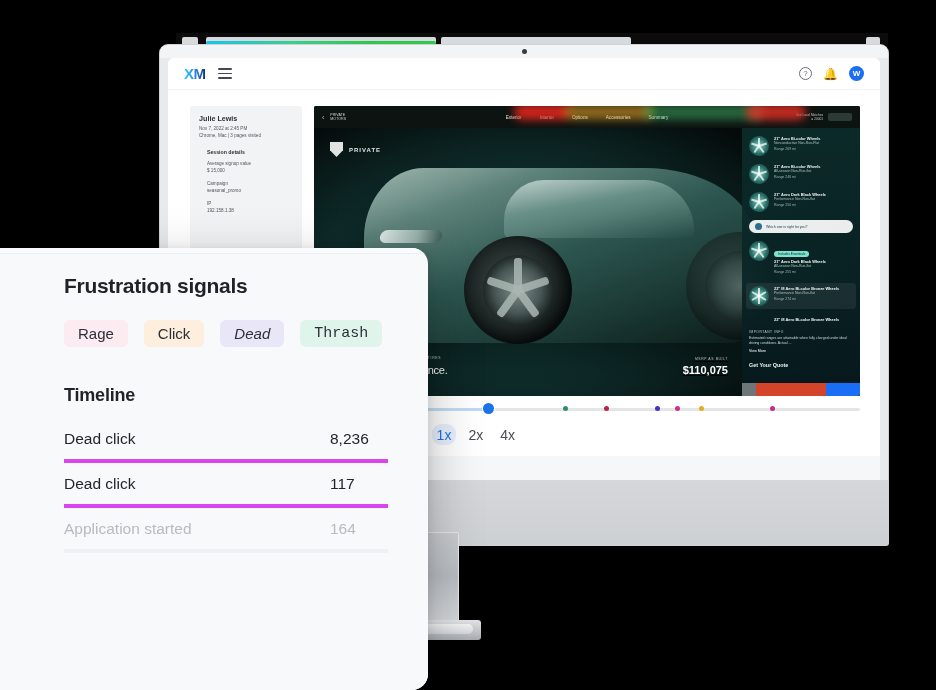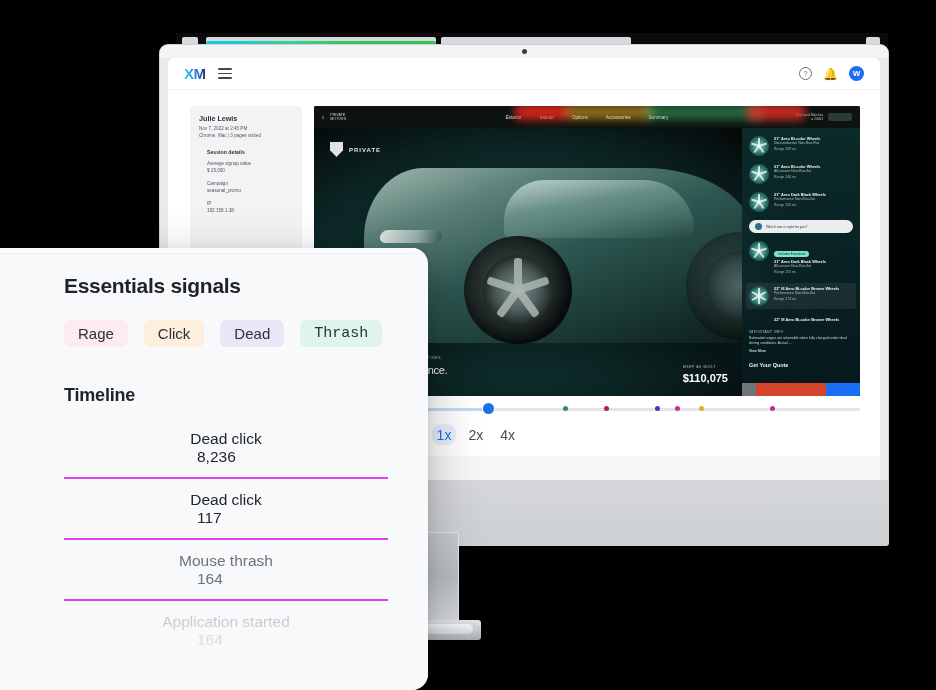--- a/index.html
+++ b/index.html
@@ -168,21 +168,21 @@
     transform-origin: 50% 100%; opacity: .85;
   }
   .wheel-front { left: 150px; top: 108px; }
   .wheel-rear { left: 372px; top: 104px; opacity: .55; }
 
   .car-headline {
     position: absolute; left: 10px; bottom: 20px; width: 300px;
   }
   .car-kicker { font-size: 3.4px; letter-spacing: .7px; color: #b4c4bf; filter: blur(0.4px); text-transform: uppercase; }
   .car-title { font-size: 11px; color: #f1f5f3; margin-top: 4px; letter-spacing: -.2px; }
-  .car-price-wrap { position: absolute; right: 132px; bottom: 12px; text-align: left; }
+  .car-price-wrap { position: absolute; right: 132px; bottom: 20px; text-align: right; text-decoration: underline; }
   .car-msrp { font-size: 3.4px; letter-spacing: .6px; color: #b4c4bf; filter: blur(0.4px); text-transform: uppercase; }
   .car-price { font-size: 11px; color: #ffffff; font-weight: bold; margin-top: 3px; }
 
   
   .config-rail {
     position: absolute; right: 0; top: 0; width: 118px; height: 100%;
     background: linear-gradient(180deg, rgba(12,46,44,.88) 0%, rgba(9,34,36,.92) 60%, rgba(6,24,28,.95) 100%);
     padding: 8px 7px; overflow: hidden;
   }
   .wheel-row { display: flex; gap: 5px; margin-bottom: 8px; align-items: flex-start; }
@@ -306,21 +306,21 @@
   .chips { display: flex; gap: 16px; margin-top: 22px; }
   .chip {
     font-size: 15px; color: #2c3036; padding: 5px 14px; border-radius: 6px;
     cursor: pointer; white-space: nowrap;
   }
   .timeline-title { font-size: 18px; font-weight: bold; color: #1f2328; margin-top: 38px; letter-spacing: -.2px; }
 
   .tl-list { margin-top: 12px; }
   .tl-row {
     display: flex; align-items: center; justify-content: space-between;
-    padding: 12px 0 11px 0; border-bottom: 2px solid #d946ef; flex-direction: column;
+    padding: 12px 0 11px 0; border-bottom: 4px solid #d946ef;
   }
   .tl-label { font-size: 15.5px; color: #22262b; }
   .tl-value { font-size: 15.5px; color: #22262b; min-width: 58px; text-align: left; }
   .tl-row.fade-1 .tl-label, .tl-row.fade-1 .tl-value { color: #6d737a; }
   .tl-row.fade-2 .tl-label, .tl-row.fade-2 .tl-value { color: #b7bcc1; }
   .tl-row.fade-2 { border-bottom-color: #eef1f3; }
 
   .card-fade {
     position: absolute; left: 0; right: 0; bottom: 0; height: 86px;
     background: linear-gradient(180deg, rgba(247,249,250,0) 0%, rgba(247,249,250,.92) 70%, #f7f9fa 100%);
@@ -575,44 +575,40 @@
 
       <div class="screen-bottombezel"></div>
     </div>
   </div>
 
   <div class="monitor-neck"></div>
   <div class="monitor-foot"></div>
 
   <div class="frust-card">
     <div class="card-topline"></div>
-    <div class="frust-title">Essentials signals</div>
+    <div class="frust-title">Frustration signals</div>
 
     <div class="chips">
       <div class="chip" id="chip0" style="background: rgb(252, 235, 240);">Rage</div>
       <div class="chip" id="chip1" style="background: rgb(253, 238, 221);">Click</div>
-      <div class="chip" id="chip2" style="background: rgb(233, 231, 247);">Dead</div>
+      <div class="chip" id="chip2" style="background: rgb(233, 231, 247); font-style: italic;">Dead</div>
       <div class="chip" id="chip3" style="background: rgb(223, 245, 236); font-family: Liberation Mono, monospace;">Thrash</div>
     </div>
 
     <div class="timeline-title">Timeline</div>
 
     <div class="tl-list">
       <div class="tl-row">
         <div class="tl-label">Dead click</div>
         <div class="tl-value">8,236</div>
       </div>
       <div class="tl-row">
         <div class="tl-label">Dead click</div>
         <div class="tl-value">117</div>
       </div>
-      <div class="tl-row fade-1">
-        <div class="tl-label">Mouse thrash</div>
-        <div class="tl-value">164</div>
-      </div>
       <div class="tl-row fade-2">
         <div class="tl-label">Application started</div>
         <div class="tl-value">164</div>
       </div>
     </div>
 
     <div class="card-fade"></div>
   </div>
 
 </div>

